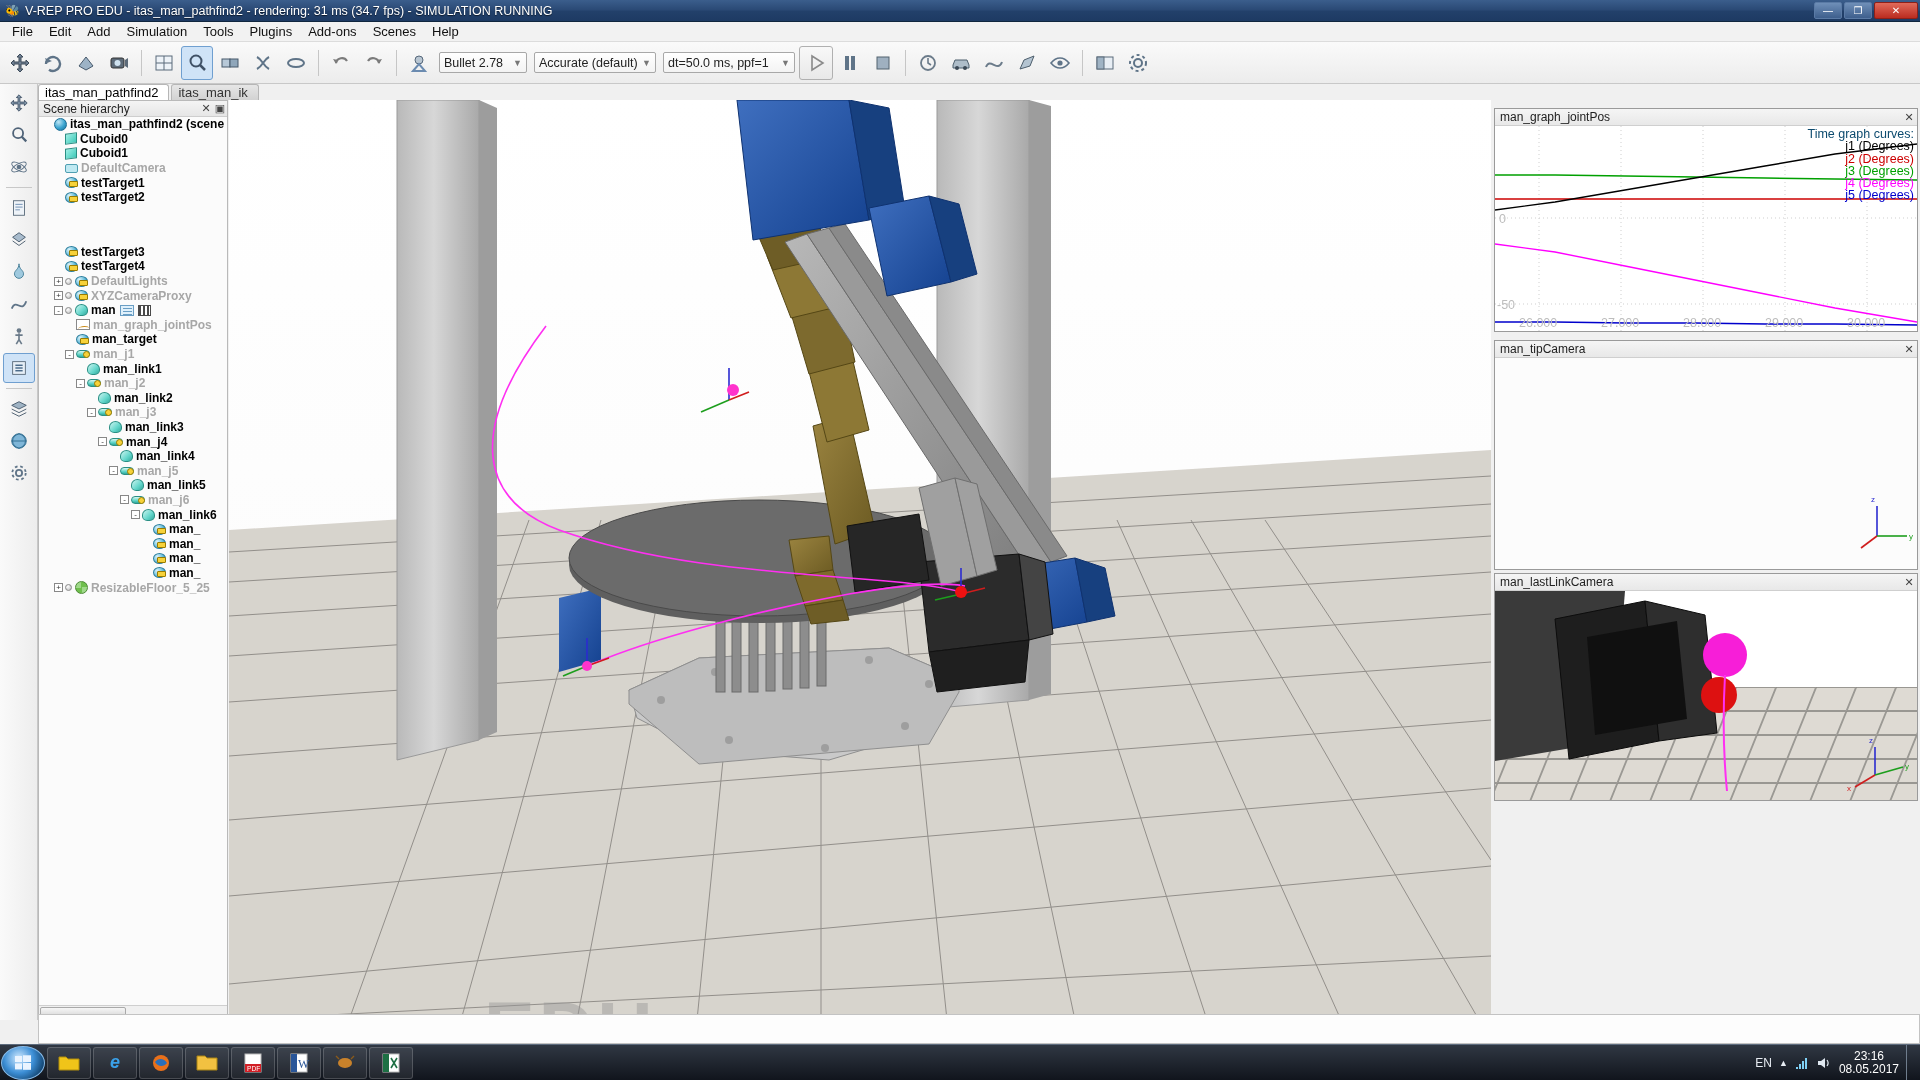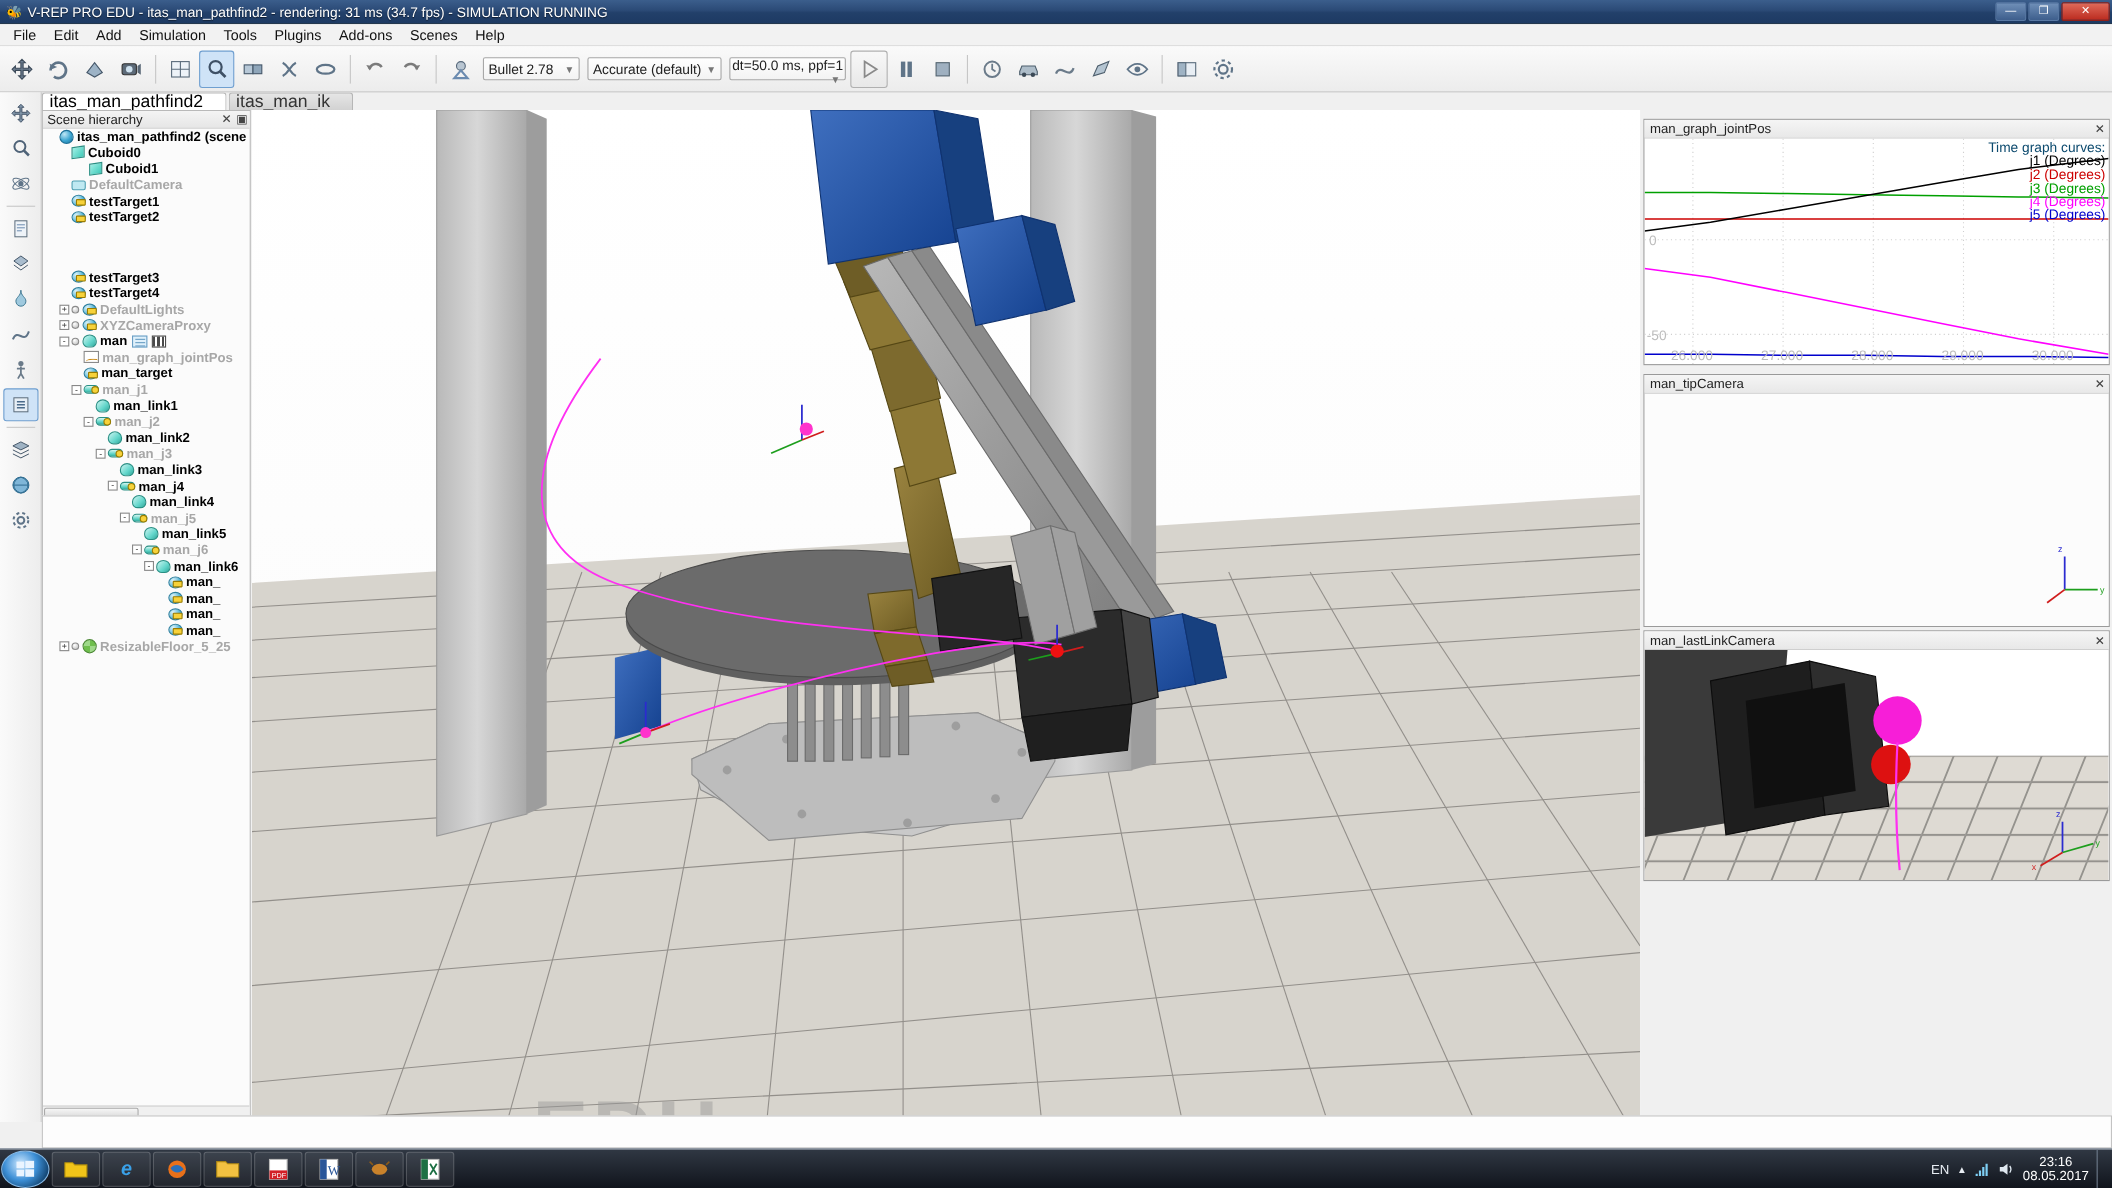--- a/index.html
+++ b/index.html
@@ -69,21 +69,21 @@
   .vbtn {
     width:32px; height:30px; display:flex; align-items:center; justify-content:center;
     border:1px solid transparent; border-radius:3px; color:#4a4a4a;
   }
   .vbtn.active { background:#cfe3f7; border-color:#6f9fd0; }
   .vsep { width:26px; height:1px; background:#c8c8c8; margin:3px 0; }
 
   
   .scenetabs { position:absolute; left:38px; top:84px; width:190px; height:16px; display:flex; }
   .stab {
-    font-size:16px; padding:1px 20px 0 6px; height:16px;
+    font-size:13px; padding:1px 10px 0 6px; height:16px;
     border:1px solid #b6b6b6; border-bottom:none; border-radius:3px 3px 0 0;
     background:linear-gradient(to bottom,#e6e6e6,#d2d2d2); color:#333; margin-right:2px;
     line-height:14px;
   }
   .stab.sel { background:#fff; color:#000; }
 
   
   .hier {
     position:absolute; left:38px; top:100px; width:190px; height:920px;
     background:#fbfbfb; border:1px solid #b9b9b9; border-top:1px solid #b9b9b9;
@@ -300,21 +300,21 @@
         </svg>
     </div>
     <div class="combo" style="width:88px;">
       <span>Bullet 2.78</span>
       <span class="caret" style="margin-left:auto;">▼</span>
     </div>
     <div class="combo" style="width:122px;">
       <span>Accurate (default)</span>
       <span class="caret" style="margin-left:auto;">▼</span>
     </div>
-    <div class="combo" style="width:106px;flex-direction:column;">
+    <div class="combo" style="width:132px;">
       <span>dt=50.0 ms, ppf=1</span>
       <span class="caret" style="margin-left:auto;">▼</span>
     </div>
     <div class="tbtn" style="width:34px;border:1px solid #b0b0b0;background:linear-gradient(to bottom,#f8f8f8,#e8e8e8);">
       <svg width="20" height="20" viewBox="0 0 20 20">
           <path d="M6 3l11 7-11 7z" fill="none" stroke="#8a8a8a" stroke-width="1.6"></path>
         </svg>
     </div>
     <div class="tbtn">
       <svg width="20" height="20" viewBox="0 0 20 20">
@@ -468,21 +468,21 @@
         <div class="node" style="padding-left: 4px;">
           <span class="exp none"></span>
           <span class="ico world"></span>
           <span class="lbl">itas_man_pathfind2 (scene 1)</span>
         </div>
         <div class="node" style="padding-left: 15px;">
           <span class="exp none"></span>
           <span class="ico cube"></span>
           <span class="lbl">Cuboid0</span>
         </div>
-        <div class="node" style="padding-left: 31px;">
+        <div class="node" style="padding-left: 15px;">
           <span class="exp none"></span>
           <span class="ico cube"></span>
           <span class="lbl">Cuboid1</span>
         </div>
         <div class="node dim" style="padding-left: 15px;">
           <span class="exp none"></span>
           <span class="ico cam"></span>
           <span class="lbl">DefaultCamera</span>
         </div>
         <div class="node" style="padding-left: 15px;">

